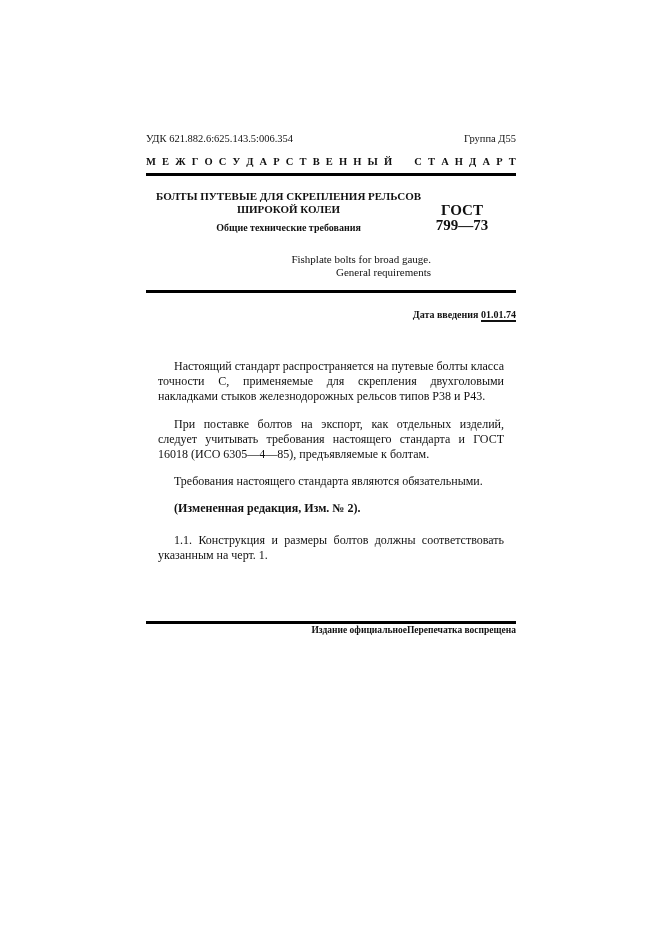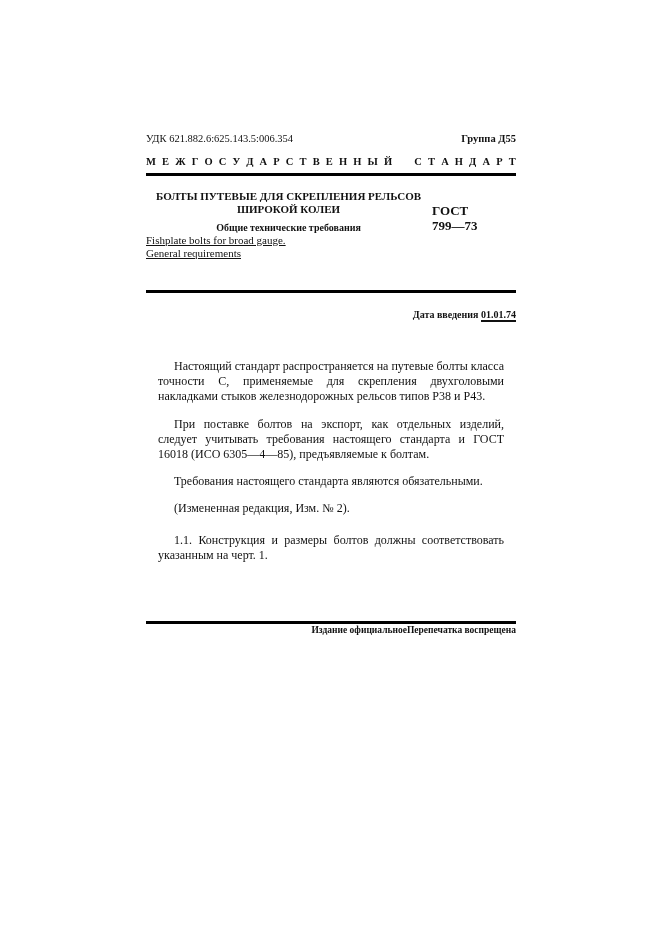--- a/index.html
+++ b/index.html
@@ -1,38 +1,38 @@
 <!DOCTYPE html>
 <html><head>
 <meta charset="utf-8">
 <style>
   html, body { margin: 0; padding: 0; background: #ffffff; }
   body { width: 661px; height: 936px; position: relative; overflow: hidden;
          font-family: "Liberation Serif", "DejaVu Serif", serif; color: #111; }
   .page { position: absolute; left: 146px; top: 0; width: 370px; height: 936px; }
   .abs { position: absolute; }
-  .b { font-weight: bold; }
+  .b { font-weight: normal; }
   .row { display: flex; justify-content: space-between; align-items: baseline; }
   .udk { top: 133px; left: 0; width: 370px; font-size: 10.5px; }
   .mezh { top: 156px; left: 0; width: 370px; font-size: 10.5px; font-weight: bold;
           display: flex; justify-content: space-between; letter-spacing: 0; }
   .mezh span { display: inline-block; }
   .rule-thick { left: 0; width: 370px; height: 3px; background: #000; }
   .r1 { top: 173px; }
   .r2 { top: 290px; height: 2.5px; }
   .r3 { top: 621px; height: 2.5px; }
   .title { top: 190px; left: 0; width: 285px; text-align: center; font-size: 11px; font-weight: bold; line-height: 13px; }
   .subtitle { top: 222px; left: 0; width: 285px; text-align: center; font-size: 10px; font-weight: bold; }
-  .entitle { top: 234px; left: 0; width: 285px; text-align: left; font-size: 11px; line-height: 13px; text-decoration: underline; }
-  .gost { top: 203px; left: 286px; width: 60px; font-size: 13px; font-weight: bold; line-height: 15px; }
+  .entitle { top: 253px; left: 0; width: 285px; text-align: right; font-size: 11px; line-height: 13px; }
+  .gost { top: 203px; left: 286px; width: 60px; text-align: center; font-size: 15px; font-weight: bold; line-height: 15px; }
   .date { top: 309px; right: 0; font-size: 10px; font-weight: bold; }
   .date u { text-decoration: underline; text-decoration-thickness: 1.5px; text-underline-offset: 2px; }
   .body { top: 347px; left: 0; width: 370px; font-size: 12px; line-height: 15.2px; text-align: justify; }
   .body p { margin: 12px; text-indent: 16px; }
-  .body p.bold { font-weight: normal; }
+  .body p.bold { font-weight: bold; }
   .sec { top: 489px; left: 0; width: 370px; text-align: center; font-size: 10.5px; font-weight: bold; }
   .clause { top: 521px; left: 0; width: 370px; font-size: 12px; line-height: 15.2px; text-align: justify; }
   .clause p { margin: 12px; text-indent: 16px; }
   .footer { top: 625px; left: 0; width: 370px; font-size: 9.5px; font-weight: bold; justify-content: flex-end; }
   .copy { top: 646px; right: 0; text-align: right; font-size: 12px; line-height: 15px; }
 </style>
 </head>
 <body>
 
 <div class="page">

